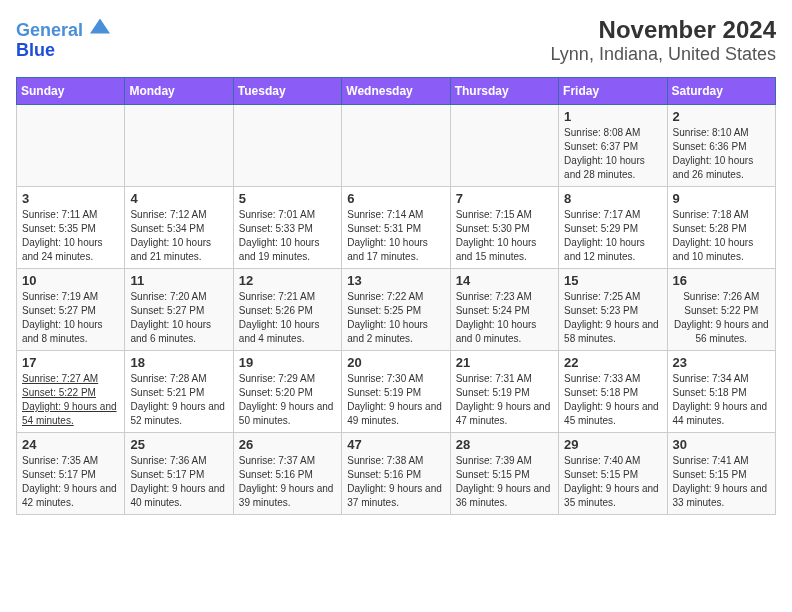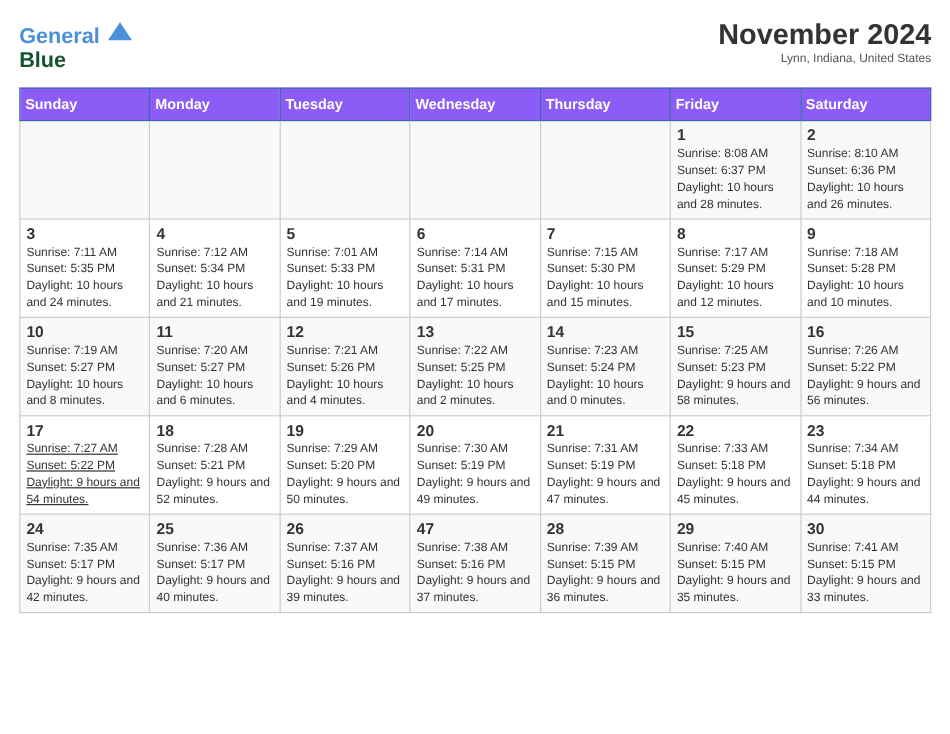--- a/index.html
+++ b/index.html
@@ -36,21 +36,21 @@
     }
     .title-block {
       text-align: right;
     }
     .month-title {
       font-size: 24px;
       font-weight: bold;
       color: #333;
     }
     .location {
-      font-size: 10px;
+      font-size: 18px;
       color: #555;
     }
     table {
       width: 100%;
       border-collapse: collapse;
       table-layout: fixed;
     }
     thead tr th {
       background: #8b5cf6;
       color: #fff;
@@ -95,21 +95,21 @@
   <div class="logo">
     <div>
       <div style="display:flex;align-items:center;">
         <div class="logo-text">
           <span>General</span>
           <svg class="logo-icon" viewBox="0 0 24 18" xmlns="http://www.w3.org/2000/svg">
             <polygon points="0,18 12,0 24,18" fill="#4a90d9"></polygon>
           </svg>
         </div>
       </div>
-      <div class="logo-text" style="color:#14532d;">Blue</div>
+      <div class="logo-text" style="color:#1d4ed8;">Blue</div>
     </div>
   </div>
   <div class="title-block">
     <div class="month-title">November 2024</div>
     <div class="location">Lynn, Indiana, United States</div>
   </div>
 </div>
 
 <table>
   <thead>
@@ -219,21 +219,21 @@
 Daylight: 10 hours and 0 minutes.</div>
         </td>
         <td>
           <span class="day-num">15</span>
           <div class="day-info" style="white-space: pre-line;">Sunrise: 7:25 AM
 Sunset: 5:23 PM
 Daylight: 9 hours and 58 minutes.</div>
         </td>
         <td>
           <span class="day-num">16</span>
-          <div class="day-info" style="white-space: pre-line;">Sunrise: 7:26 AM
+          <div class="day-info" style="white-space: pre-line; text-align: center;">Sunrise: 7:26 AM
 Sunset: 5:22 PM
 Daylight: 9 hours and 56 minutes.</div>
         </td>
       </tr>
       <tr>
         <td>
           <span class="day-num">17</span>
           <div class="day-info" style="white-space: pre-line; text-decoration: underline;">Sunrise: 7:27 AM
 Sunset: 5:22 PM
 Daylight: 9 hours and 54 minutes.</div>

